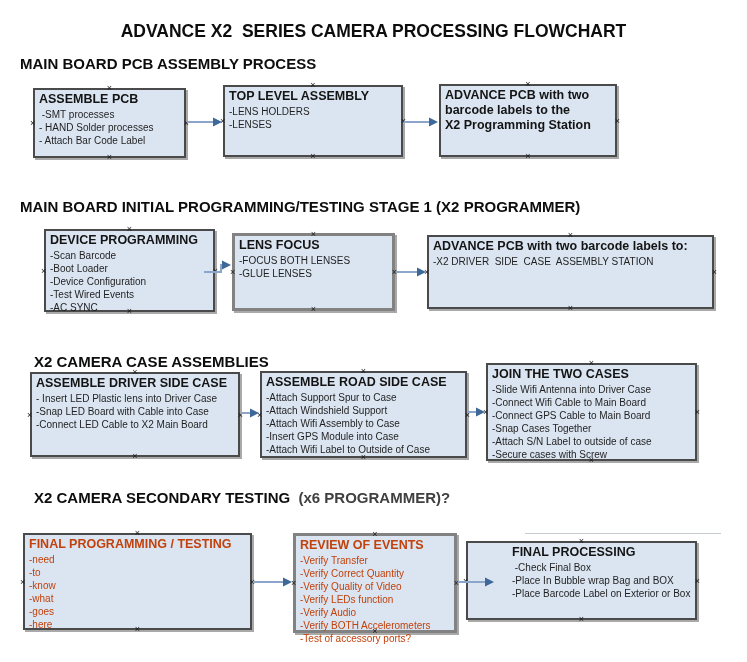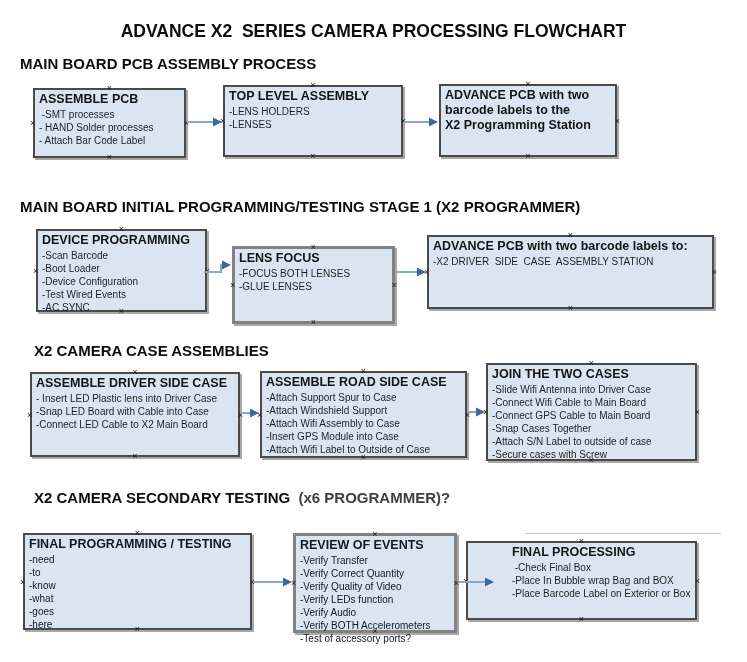--- a/index.html
+++ b/index.html
@@ -4,44 +4,44 @@
 <style>
   html,body{margin:0;padding:0;background:#fff;}
   .stage{position:relative;width:747px;height:662px;background:#ffffff;overflow:hidden;
          font-family:"Liberation Sans",sans-serif;}
   .main-title{position:absolute;top:21px;left:0;width:100%;text-align:center;
               font-size:17.5px;font-weight:bold;color:#0d0d0d;white-space:pre;}
   .sec-h{position:absolute;font-size:15px;font-weight:bold;color:#0d0d0d;white-space:pre;}
   .sec-h .red-part{color:#404040;}
   #h1{left:20px;top:55px;}
   #h2{left:20px;top:198px;}
-  #h3{left:34px;top:342px;}
+  #h3{left:34px;top:353px;}
   #h4{left:34px;top:489px;}
 
   .node{position:absolute;background:#dbe5f1;border:2px solid #4a4a4a;
         box-shadow:2px 2px 0 #a9a9a9;box-sizing:border-box;padding:2px 4px;}
   .node.heavy{border:3px solid #828282;}
   .node-title{font-size:12.5px;font-weight:bold;color:#141414;line-height:1.2;white-space:pre-line;}
   .node-items{list-style:none;margin:1px 0 0;padding:0;}
   .node-items li{font-size:10px;line-height:13px;color:#1f1f1f;white-space:pre;}
-  .node.red .node-title,.node.red .node-items li{color:#0f172a;}
+  .node.red .node-title,.node.red .node-items li{color:#c2410c;}
 
   .anchor{position:absolute;font-size:9px;line-height:1;color:#1a1a1a;}
   .anchor::before{content:"\00d7";}
   .an-t{top:-6px;left:50%;transform:translateX(-50%);}
   .an-b{bottom:-6px;left:50%;transform:translateX(-50%);}
   .an-l{left:-5px;top:50%;transform:translateY(-50%);}
   .an-r{right:-5px;top:50%;transform:translateY(-50%);}
 
   
   #b-assemble-pcb {left:33px; top:88px; width:153px;height:70px;}
   #b-top-level    {left:223px;top:85px; width:180px;height:72px;}
   #b-advance1     {left:439px;top:84px; width:178px;height:73px;}
-  #b-device-prog  {left:36px; top:229px;width:171px;height:83px;}
-  #b-lens-focus   {left:232px;top:246px;width:163px;height:78px;}
+  #b-device-prog  {left:44px; top:229px;width:171px;height:83px;}
+  #b-lens-focus   {left:232px;top:233px;width:163px;height:78px;}
   #b-advance2     {left:427px;top:235px;width:287px;height:74px;}
   #b-driver-case  {left:30px; top:372px;width:210px;height:85px;}
   #b-road-case    {left:260px;top:371px;width:207px;height:87px;}
   #b-join-cases   {left:486px;top:363px;width:211px;height:98px;}
   #b-final-prog   {left:23px; top:533px;width:229px;height:97px;}
   #b-review       {left:293px;top:533px;width:164px;height:100px;}
   #b-final-proc   {left:466px;top:541px;width:231px;height:79px;padding-left:44px;}
 
   .arrows{position:absolute;left:0;top:0;pointer-events:none;}
   .ghost-line{position:absolute;left:525px;top:533px;width:196px;height:1px;background:#c6cbd4;}

